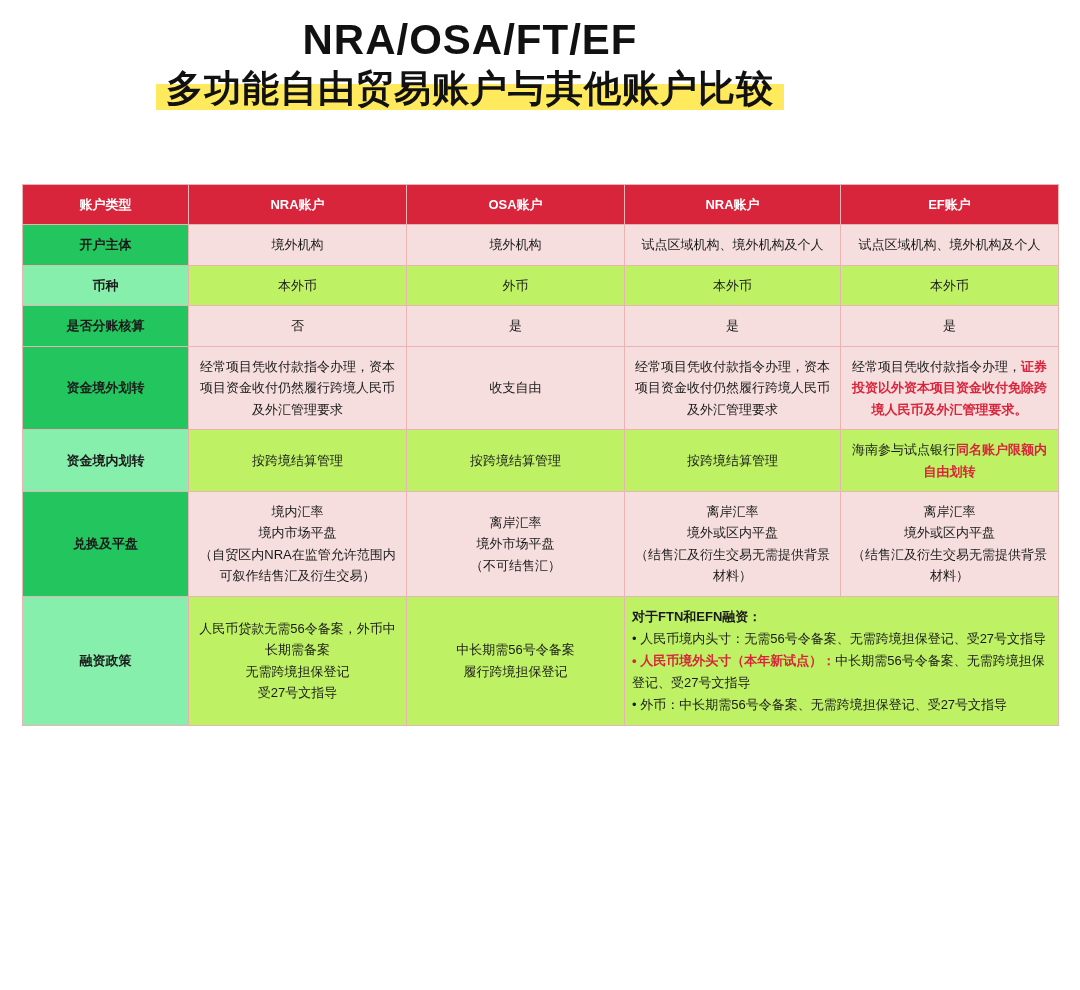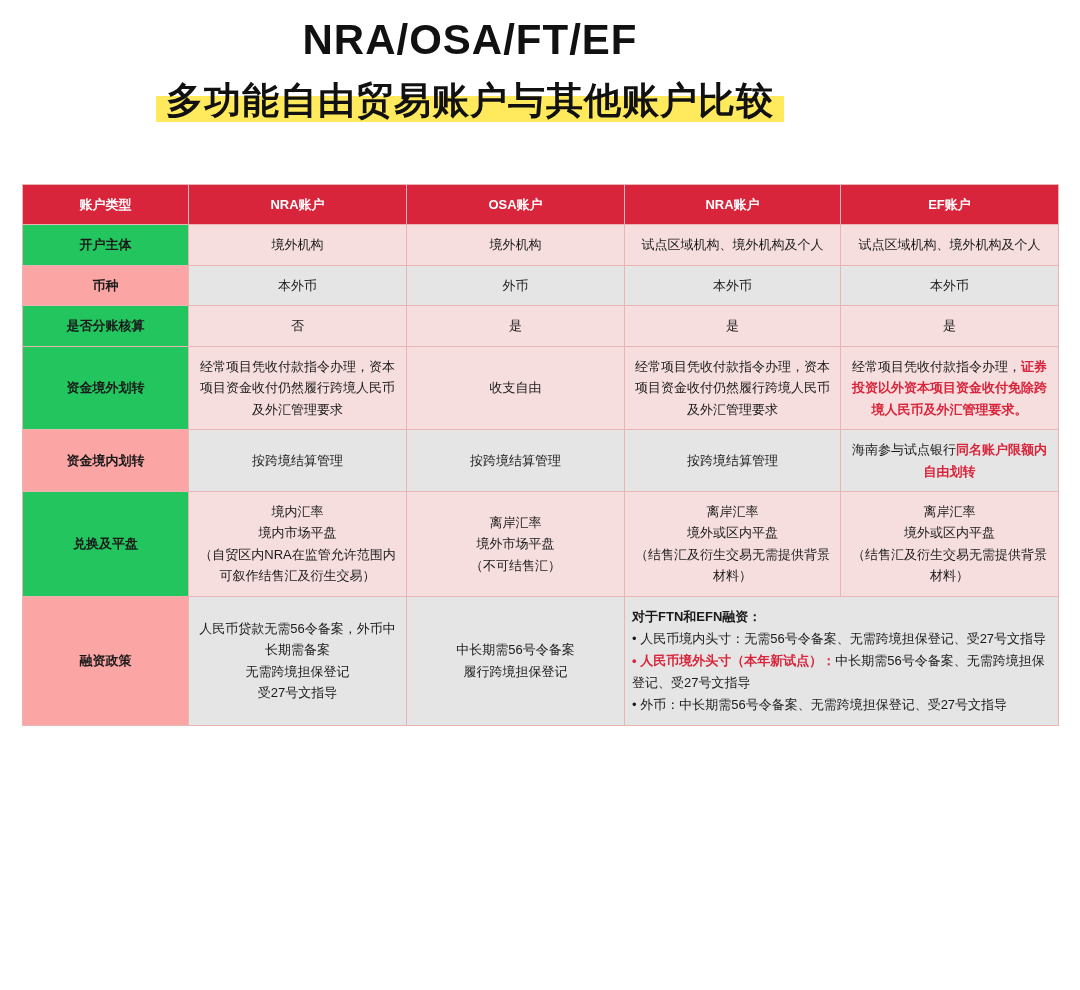--- a/index.html
+++ b/index.html
@@ -29,21 +29,21 @@
   .title-en {
     font-size: 42px;
     font-weight: bold;
     letter-spacing: 1px;
     line-height: 1.15;
     color: #111111;
   }
   .title-cn-wrap {
     display: inline-block;
     position: relative;
-    margin-top: 12px;
+    margin-top: 0;
     padding: 0 10px;
   }
   .title-cn-hl {
     position: absolute;
     left: 0;
     right: 0;
     bottom: 4px;
     height: 26px;
     background: #ffe95c;
     z-index: 0;
@@ -102,27 +102,27 @@
     border: 1px solid #d9253b;
     padding: 14px 6px;
   }
   col.c0 { width: 166px; }
   col.c1 { width: 218px; }
   col.c2 { width: 218px; }
   col.c3 { width: 216px; }
   col.c4 { width: 218px; }
 
   tr.shade td { background: #f6dede; }
-  tr.plain td { background: #e5e5e5; }
+  tr.plain td { background: #bef264; }
   td.rowhead {
     font-weight: bold;
     font-size: 15.5px;
   }
   tr.shade td.rowhead { background: #22c55e; }
-  tr.plain td.rowhead { background: #fca5a5; }
+  tr.plain td.rowhead { background: #86efac; }
 
   .red-em {
     color: #d9253b;
     font-weight: bold;
   }
   td.left {
     text-align: left;
     padding-left: 12px;
     padding-right: 10px;
   }

